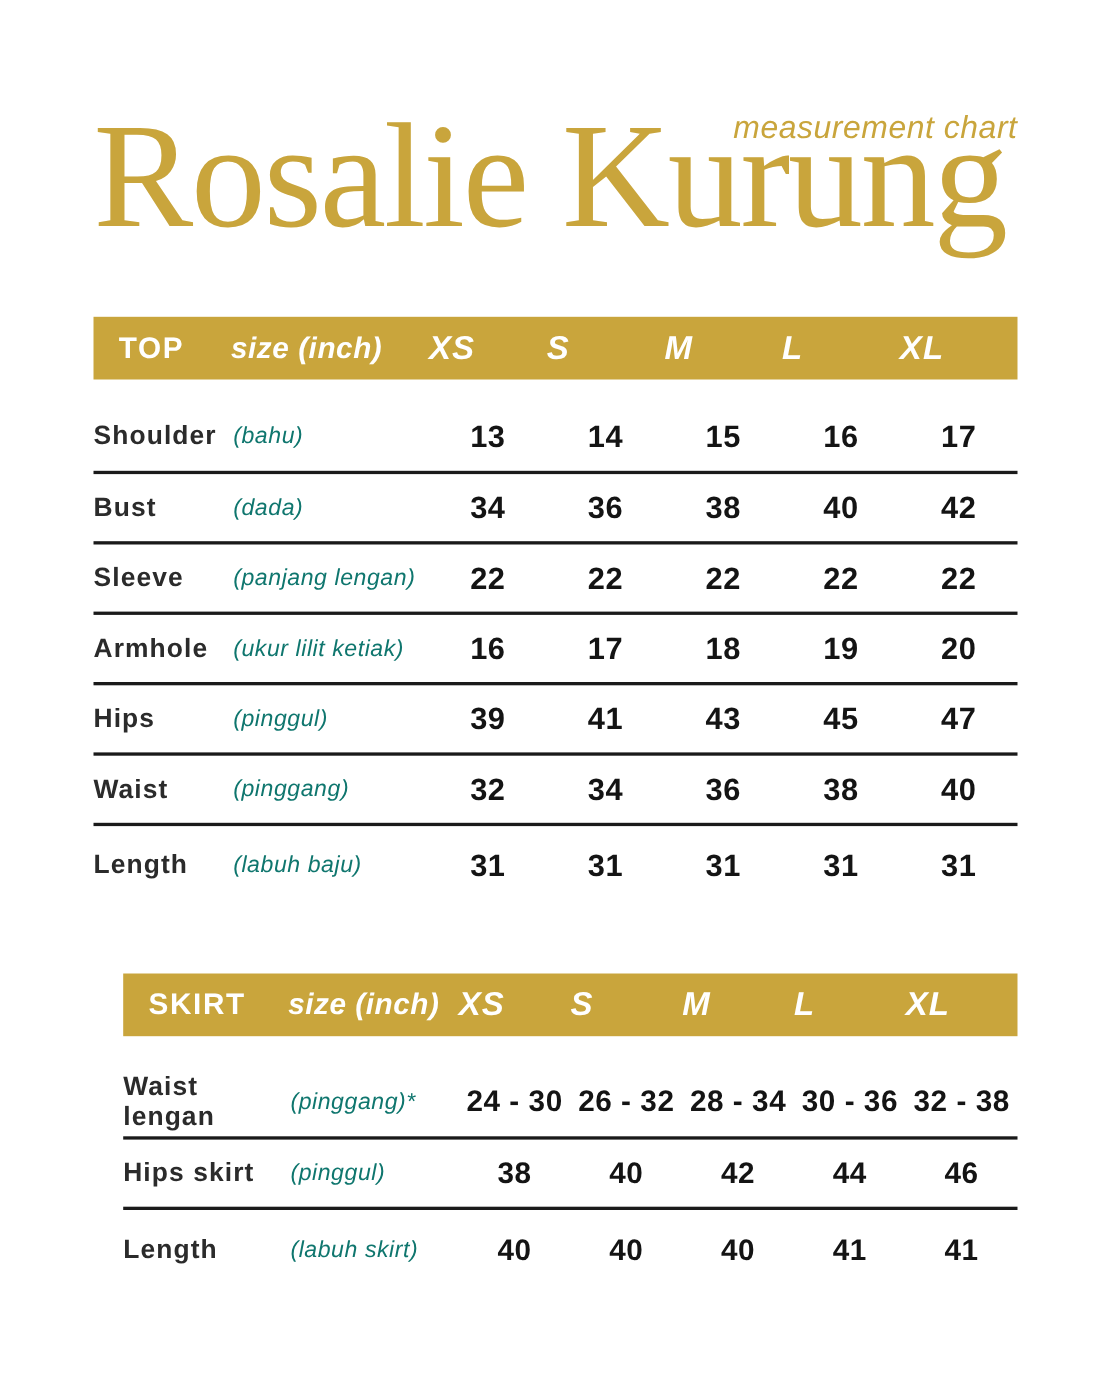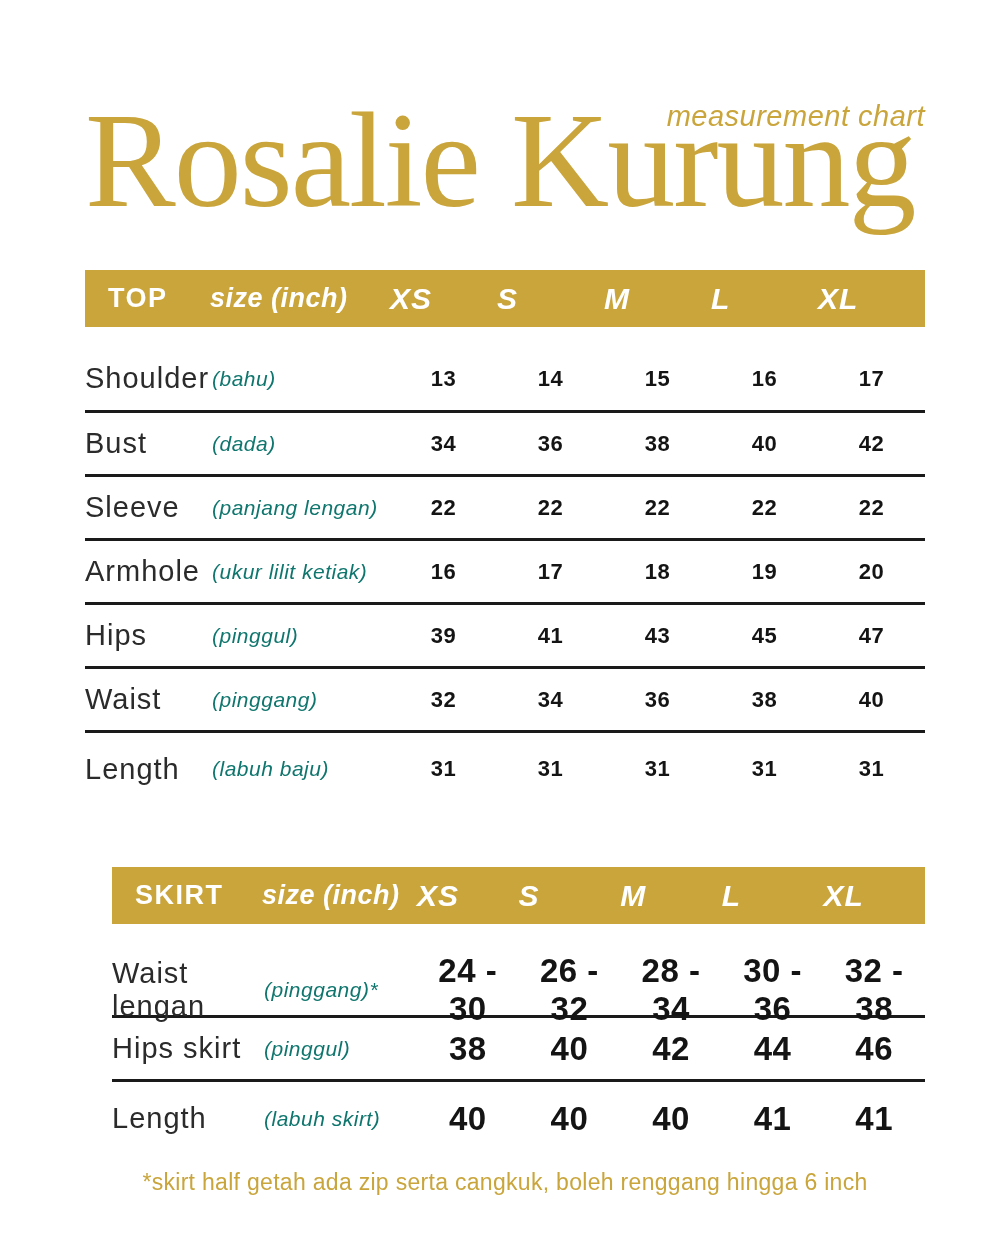--- a/index.html
+++ b/index.html
@@ -18,21 +18,21 @@
     font-size:29px; font-style:italic; color:#C9A53C; letter-spacing:0.5px;
   }
   .brand {
     margin-top:6px;
     font-family:"Liberation Serif", serif; font-weight:normal;
     font-size:136px; line-height:1; letter-spacing:-2px;
     color:#C9A53C; white-space:nowrap;
   }
 
   
-  .size-table.top { margin-top:17px; }
+  .size-table.top { margin-top:35px; }
   .size-table.skirt { margin-top:62px; }
 
   .bar {
     height:57px; background:#C9A53C;
     display:grid; align-items:center;
   }
   .top  .bar, .top  .row { grid-template-columns:125px 180px repeat(5, 1fr); }
   .skirt .bar, .skirt .row { grid-template-columns:150px 155px repeat(5, 1fr);margin-left:27px; }
 
   .bar-name {
@@ -50,24 +50,24 @@
 
   .row {
     display:grid; align-items:center;
     height:61px; border-bottom:3px solid #1a1a1a;
   }
   .rows .row:first-child { height:63px; padding-top:20px; }
   .skirt .rows .row:first-child { height:63px; padding-top:28px; }
   .top  .rows .row:last-child { height:72px; border-bottom:none; }
   .skirt .rows .row:last-child { height:73px; border-bottom:none; }
 
-  .label { font-size:29px; color:#2b2b2b; letter-spacing:1px; }
+  .label { font-size:24px; color:#2b2b2b; letter-spacing:1px;font-weight:bold; }
   .trans { font-size:21px; font-style:italic; color:#0f766e; letter-spacing:0.5px; padding-left:2px; }
-  .val   { text-align:center; font-weight:bold; font-size:22px; color:#141414; letter-spacing:0.5px; }
-  .skirt .val { font-size:33px; }
+  .val   { text-align:center; font-weight:bold; font-size:28px; color:#141414; letter-spacing:0.5px; }
+  .skirt .val { font-size:27px; }
 
   
   .footnote {
     margin-top:14px; text-align:center;
     color:#C9A53C; font-size:23px; letter-spacing:0.3px;
   }
 </style>
 </head>
 <body>
 
@@ -190,16 +190,15 @@
           <div class="trans">(labuh skirt)</div>
           <div class="val">40</div>
           <div class="val">40</div>
           <div class="val">40</div>
           <div class="val">41</div>
           <div class="val">41</div>
         </div>
       </div>
     </section>
 
-    <div class="footnote">*skirt half getah ada zip serta cangkuk, boleh renggang hingga 6 inch</div>
 
   </div>
 </div>
 
 </body></html>

